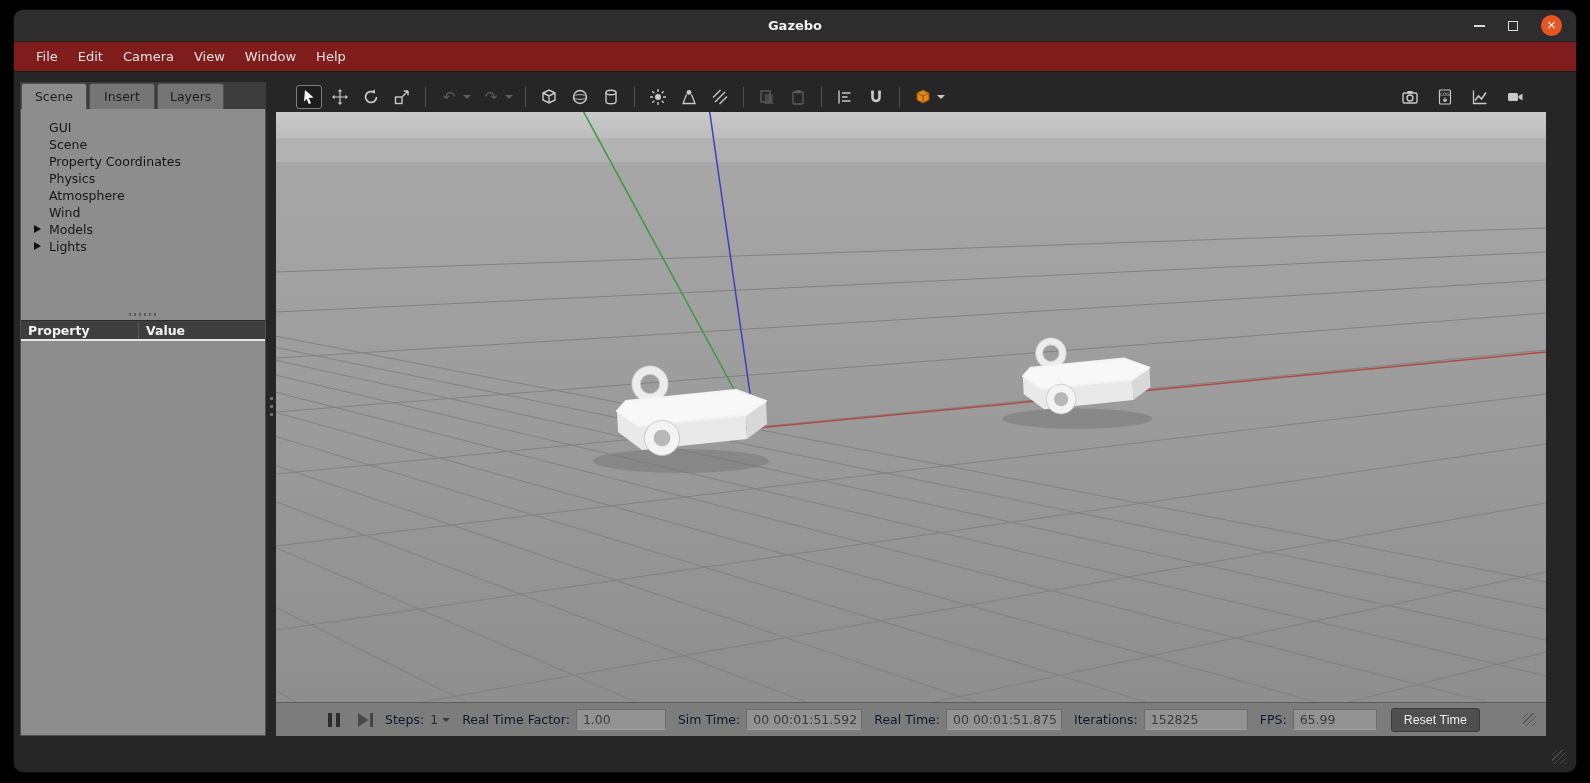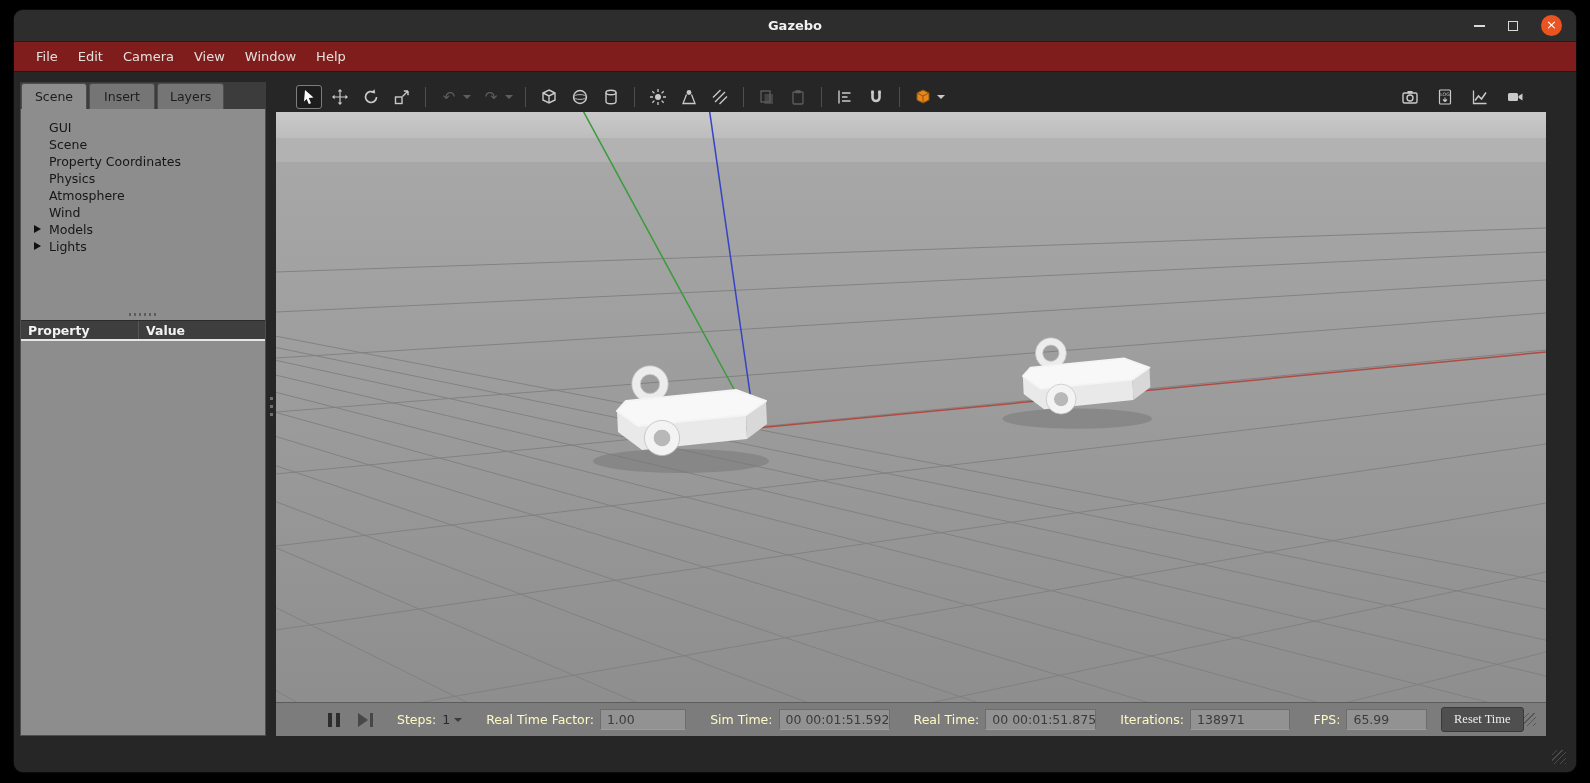--- a/index.html
+++ b/index.html
@@ -48,26 +48,26 @@
   
   .scene{flex:1;position:relative;overflow:hidden;background:#9a9a9a}
   .scene svg{display:block;width:100%;height:100%}
   
   .statusbar{height:34px;background:#7c7c7c;border-top:1px solid #5c5c5c;display:flex;align-items:center;padding:0 10px 0 52px;font-size:12.5px;color:#262626;white-space:nowrap;overflow:hidden}
   .pause-btn{display:flex;gap:4px;align-items:center}
   .pause-btn i{width:4px;height:14px;background:#2d2d2d}
   .step-btn{margin-left:18px;display:flex;align-items:center;gap:2px}
   .step-tri{width:0;height:0;border-left:10px solid #474747;border-top:7px solid transparent;border-bottom:7px solid transparent}
   .step-bar{width:3px;height:14px;background:#474747}
-  .sb-label{margin-left:24px;color:#fef9c3}
+  .sb-label{margin-left:12px;color:#0f172a}
   .steps-value{margin-left:6px;display:flex;align-items:center;gap:4px;color:#292929}
   .steps-value .caret-down{color:#3b3b3b}
   .sb-field{margin-left:6px;background:#929292;border:1px solid #6d6d6d;border-bottom-color:#9c9c9c;padding:2px 6px;color:#3b3b3b;overflow:hidden}
   .w-rtf{width:90px}.w-sim{width:116px}.w-real{width:116px}.w-iter{width:104px}.w-fps{width:84px}
-  .reset-btn{margin-left:14px;background:#4f4f4f;color:#ededed;border:1px solid #3a3a3a;border-radius:3px;padding:4px 12px;font-size:12.5px;font-family:Liberation Serif, serif}
+  .reset-btn{margin-left:14px;background:#4f4f4f;color:#ededed;border:1px solid #3a3a3a;border-radius:3px;padding:4px 12px;font-size:12.5px;font-family:Liberation Sans, sans-serif}
   .scene-grip{margin-left:auto;width:13px;height:13px;background:repeating-linear-gradient(135deg,transparent 0 3px,#565656 3px 4px)}
   .window-grip{position:absolute;right:10px;bottom:8px;width:14px;height:14px;background:repeating-linear-gradient(135deg,transparent 0 3px,#4a4a4a 3px 4px)}
 </style>
 </head>
 <body>
 
 <div class="window">
 
   <div class="titlebar">
     <div class="title">Gazebo</div>
@@ -357,21 +357,21 @@
             <span>1</span>
             <span class="caret-down"></span>
           </span>
         <span class="sb-label">Real Time Factor:</span>
         <span class="sb-field w-rtf">1.00</span>
         <span class="sb-label">Sim Time:</span>
         <span class="sb-field w-sim">00 00:01:51.592</span>
         <span class="sb-label">Real Time:</span>
         <span class="sb-field w-real">00 00:01:51.875</span>
         <span class="sb-label">Iterations:</span>
-        <span class="sb-field w-iter">138971</span>
+        <span class="sb-field w-iter">152825</span>
         <span class="sb-label">FPS:</span>
         <span class="sb-field w-fps">65.99</span>
         <button class="reset-btn">Reset Time</button>
         <span class="scene-grip"></span>
       </div>
     </div>
 
     <div class="window-grip"></div>
   </div>
 </div>

